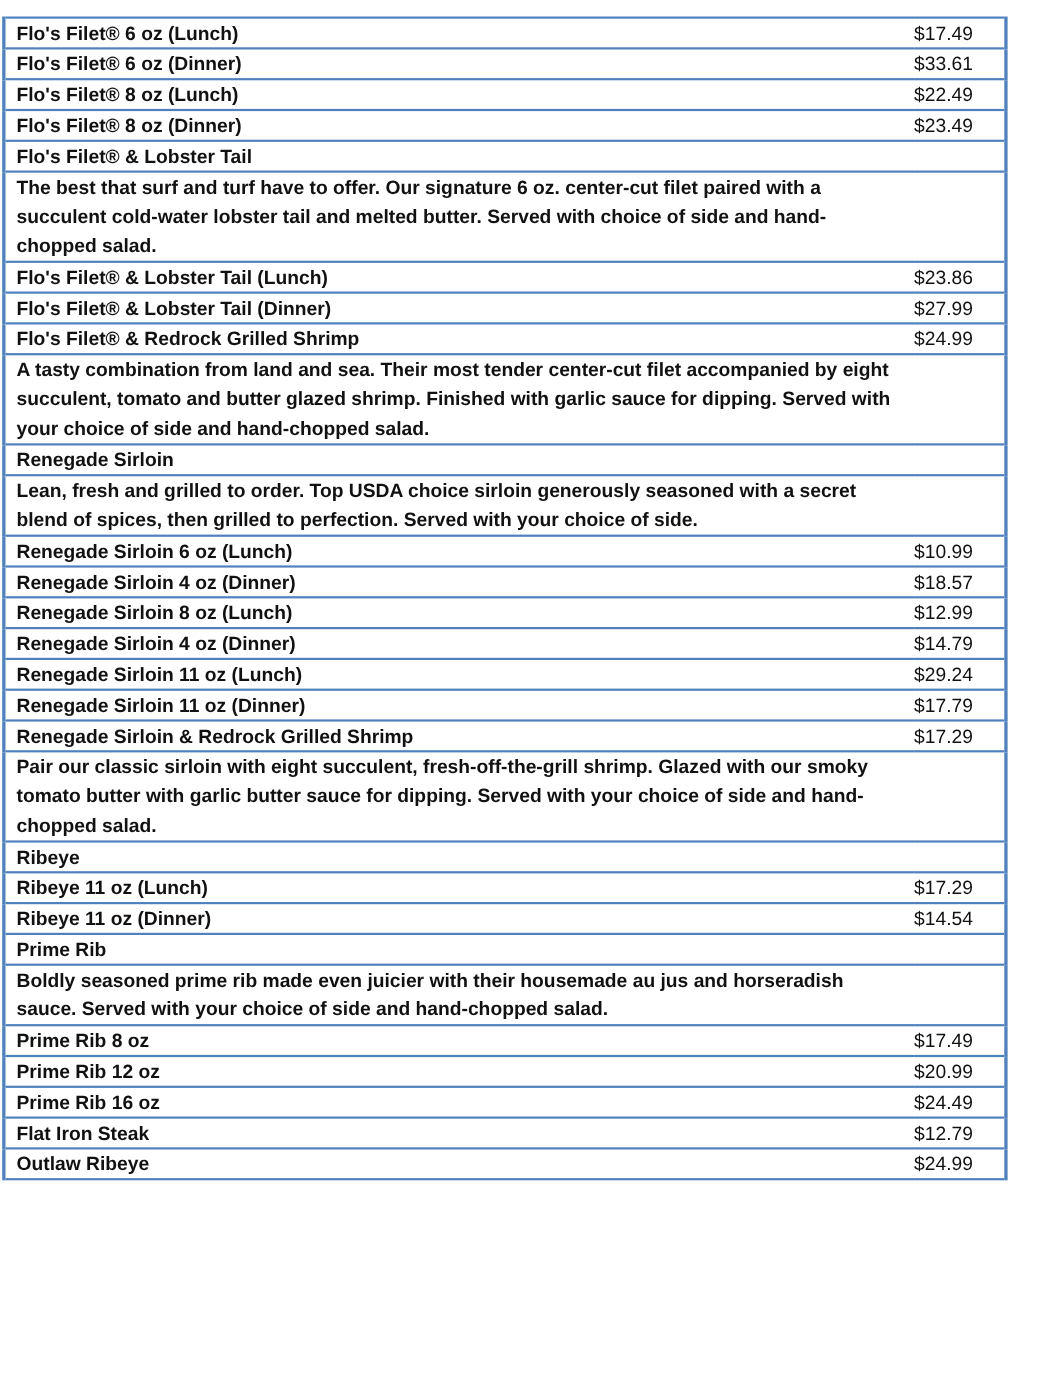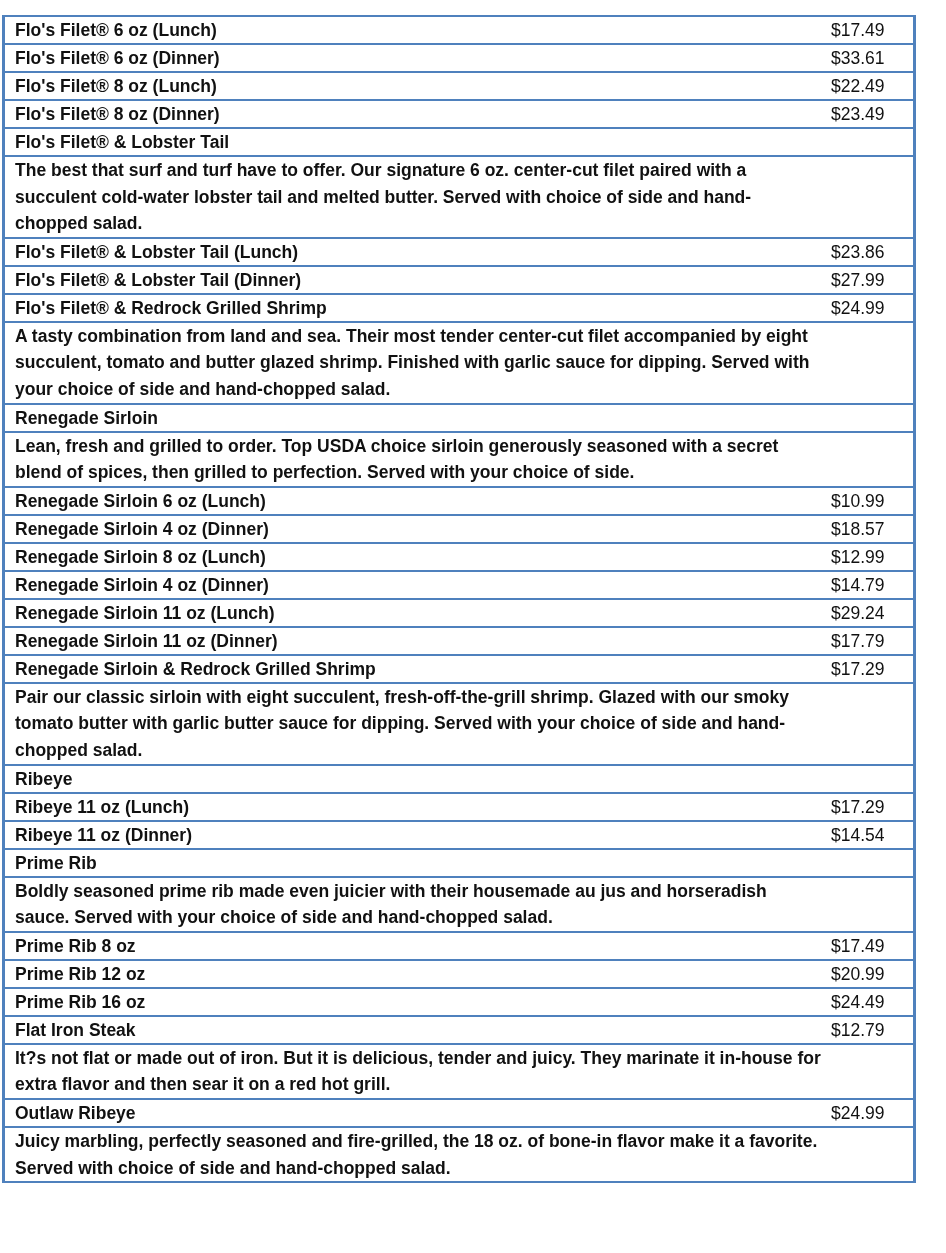--- a/index.html
+++ b/index.html
@@ -194,26 +194,20 @@
   <tr class="item">
     <td class="name">Prime Rib 16 oz</td>
     <td class="price">$24.49</td>
   </tr>
 
   <tr class="item">
     <td class="name">Flat Iron Steak</td>
     <td class="price">$12.79</td>
   </tr>
 
-  <tr class="description">
-    <td class="desc" colspan="2">It?s not flat or made out of iron. But it is delicious, tender and juicy. They marinate it in-house for extra flavor and then sear it on a red hot grill.</td>
-  </tr>
 
   <tr class="item">
     <td class="name">Outlaw Ribeye</td>
     <td class="price">$24.99</td>
   </tr>
 
-  <tr class="description">
-    <td class="desc" colspan="2">Juicy marbling, perfectly seasoned and fire-grilled, the 18 oz. of bone-in flavor make it a favorite. Served with choice of side and hand-chopped salad.</td>
-  </tr>
 </tbody>
 </table>
 
 </body></html>

